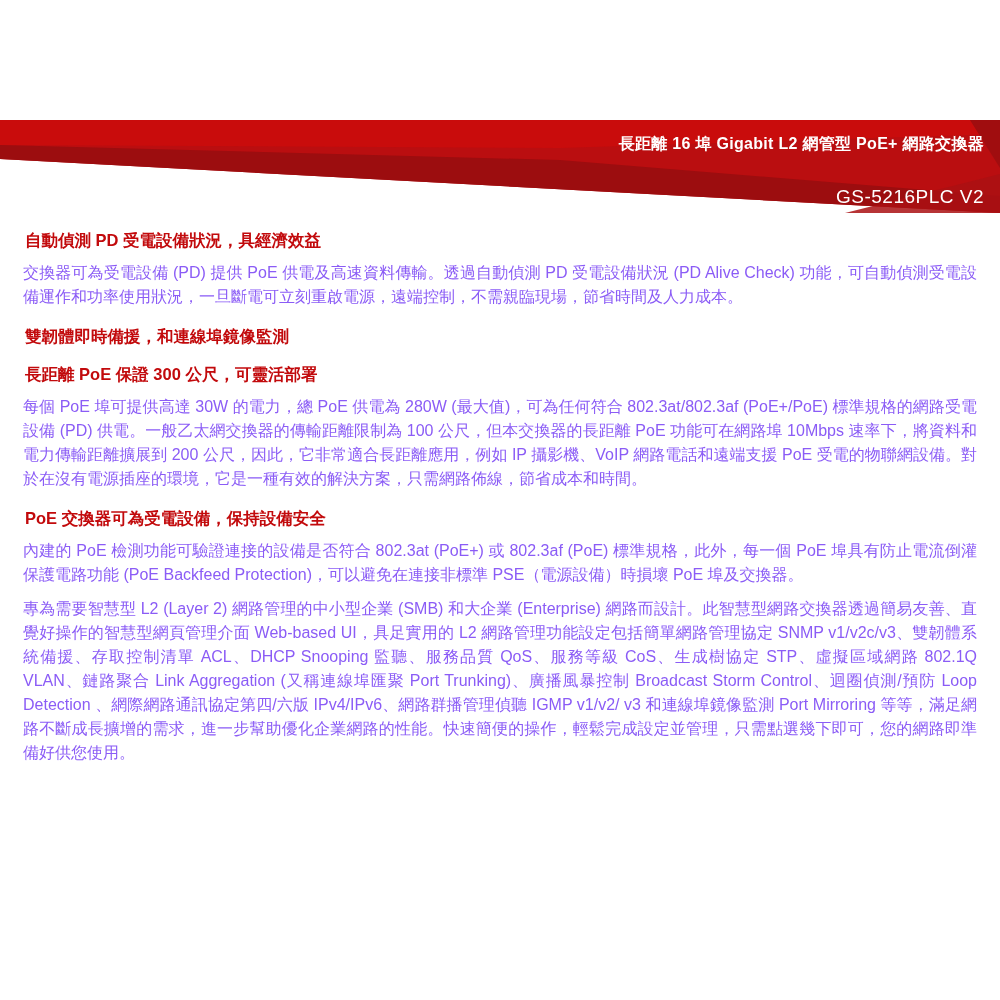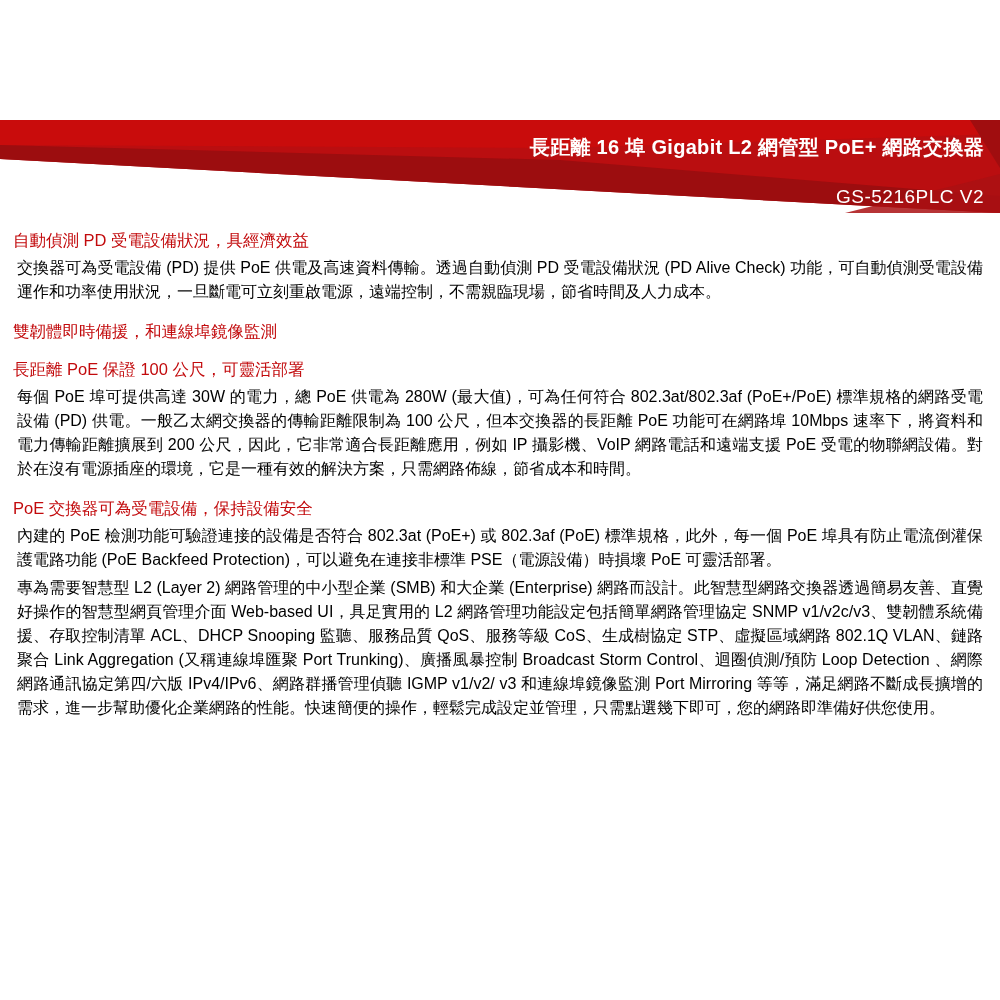--- a/index.html
+++ b/index.html
@@ -28,21 +28,21 @@
     position: absolute;
     top: 0;
     left: 0;
     display: block;
   }
   .banner-title {
     position: absolute;
     top: 134px;
     right: 16px;
     color: #ffffff;
-    font-size: 20px;
+    font-size: 16px;
     font-weight: 700;
     letter-spacing: 0.3px;
     white-space: nowrap;
     text-align: right;
   }
   .banner-model {
     position: absolute;
     top: 186px;
     right: 16px;
     color: #ffffff;
@@ -58,31 +58,31 @@
     position: absolute;
     top: 222px;
     left: 0;
     width: 974px;
     padding: 0 13px;
   }
   .feature-section h2 {
     color: #c20a0c;
     font-size: 16.5px;
     line-height: 22px;
-    font-weight: 400;
-    margin: 16px 0 5px 0;
+    font-weight: 700;
+    margin: 16px 0 5px 12px;
   }
   .feature-section:first-child h2 {
     margin-top: 7px;
   }
   .feature-section p {
-    color: #000000;
+    color: #8b5cf6;
     font-size: 16px;
     line-height: 24px;
-    margin: 4px;
+    margin: 10px;
     text-align: justify;
   }
 </style>
 </head>
 <body>
 
 <div class="page">
 
   <header class="banner">
     <svg width="1000" height="222" viewBox="0 0 1000 222" aria-hidden="true">
@@ -106,27 +106,27 @@
     <section class="feature-section">
       <h2>自動偵測 PD 受電設備狀況，具經濟效益</h2>
       <p>交換器可為受電設備 (PD) 提供 PoE 供電及高速資料傳輸。透過自動偵測 PD 受電設備狀況 (PD Alive Check) 功能，可自動偵測受電設備運作和功率使用狀況，一旦斷電可立刻重啟電源，遠端控制，不需親臨現場，節省時間及人力成本。</p>
     </section>
 
     <section class="feature-section">
       <h2>雙韌體即時備援，和連線埠鏡像監測</h2>
     </section>
 
     <section class="feature-section">
-      <h2>長距離 PoE 保證 100 公尺，可靈活部署</h2>
+      <h2>長距離 PoE 保證 300 公尺，可靈活部署</h2>
       <p>每個 PoE 埠可提供高達 30W 的電力，總 PoE 供電為 280W (最大值)，可為任何符合 802.3at/802.3af (PoE+/PoE) 標準規格的網路受電設備 (PD) 供電。一般乙太網交換器的傳輸距離限制為 100 公尺，但本交換器的長距離 PoE 功能可在網路埠 10Mbps 速率下，將資料和電力傳輸距離擴展到 200 公尺，因此，它非常適合長距離應用，例如 IP 攝影機、VoIP 網路電話和遠端支援 PoE 受電的物聯網設備。對於在沒有電源插座的環境，它是一種有效的解決方案，只需網路佈線，節省成本和時間。</p>
     </section>
 
     <section class="feature-section">
       <h2>PoE 交換器可為受電設備，保持設備安全</h2>
-      <p>內建的 PoE 檢測功能可驗證連接的設備是否符合 802.3at (PoE+) 或 802.3af (PoE) 標準規格，此外，每一個 PoE 埠具有防止電流倒灌保護電路功能 (PoE Backfeed Protection)，可以避免在連接非標準 PSE（電源設備）時損壞 PoE 可靈活部署。</p>
+      <p>內建的 PoE 檢測功能可驗證連接的設備是否符合 802.3at (PoE+) 或 802.3af (PoE) 標準規格，此外，每一個 PoE 埠具有防止電流倒灌保護電路功能 (PoE Backfeed Protection)，可以避免在連接非標準 PSE（電源設備）時損壞 PoE 埠及交換器。</p>
     </section>
 
     <section class="feature-section">
       <p>專為需要智慧型 L2 (Layer 2) 網路管理的中小型企業 (SMB) 和大企業 (Enterprise) 網路而設計。此智慧型網路交換器透過簡易友善、直覺好操作的智慧型網頁管理介面 Web-based UI，具足實用的 L2 網路管理功能設定包括簡單網路管理協定 SNMP v1/v2c/v3、雙韌體系統備援、存取控制清單 ACL、DHCP Snooping 監聽、服務品質 QoS、服務等級 CoS、生成樹協定 STP、虛擬區域網路 802.1Q VLAN、鏈路聚合 Link Aggregation (又稱連線埠匯聚 Port Trunking)、廣播風暴控制 Broadcast Storm Control、迴圈偵測/預防 Loop Detection 、網際網路通訊協定第四/六版 IPv4/IPv6、網路群播管理偵聽 IGMP v1/v2/ v3 和連線埠鏡像監測 Port Mirroring 等等，滿足網路不斷成長擴增的需求，進一步幫助優化企業網路的性能。快速簡便的操作，輕鬆完成設定並管理，只需點選幾下即可，您的網路即準備好供您使用。</p>
     </section>
 
   </main>
 
 </div>
 

